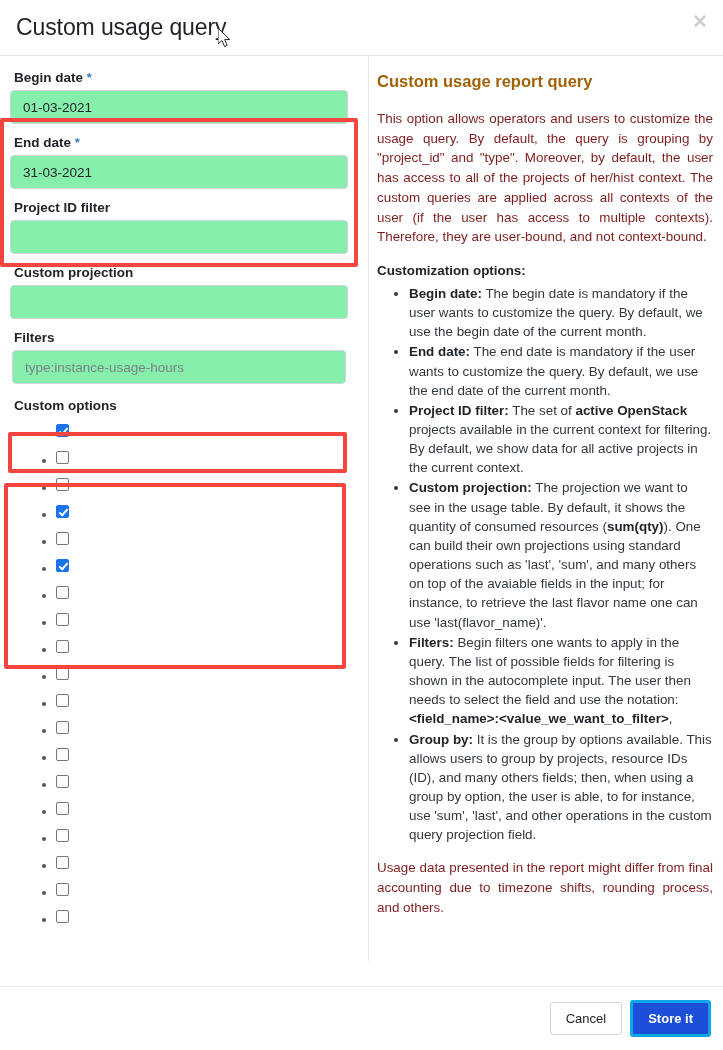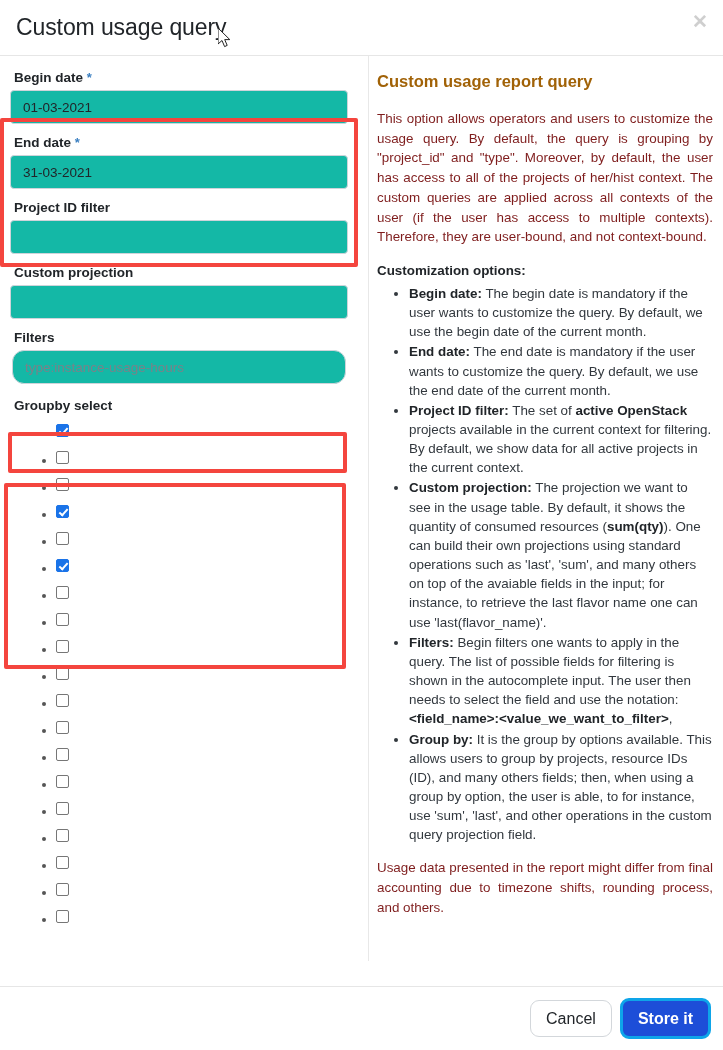--- a/index.html
+++ b/index.html
@@ -71,27 +71,27 @@
   }
   .req { color: #3a7fc1; font-size: 13px; font-weight: bold; }
   .form-control {
     display: block;
     width: 338px;
     height: 34px;
     padding: 4px 12px;
     font-size: 13.5px;
     font-family: "Liberation Sans", sans-serif;
     color: #212529;
-    background: #14b8a6;
+    background: #86efac;
     border: 1px solid #ced4da;
     border-radius: 4px;
     outline: none;
   }
   .form-control::placeholder { color: #7a8288; opacity: 1; }
-  .ac-input { width: 334px; margin-left: 2px; border-radius: 12px; }
+  .ac-input { width: 334px; margin-left: 2px; }
 
   
   .hl {
     position: absolute;
     border: 4px solid #f4453e;
     border-radius: 2px;
     pointer-events: none;
     z-index: 5;
   }
   #hl-dates   { left: 0px;  top: 62px;  width: 358px; height: 149px; }
@@ -196,22 +196,22 @@
     border-top: 1px solid #e6e6e6;
     display: flex;
     align-items: center;
     justify-content: flex-end;
     padding-right: 12px;
     gap: 8px;
     background: #fff;
   }
   .btn {
     font-family: "Liberation Sans", sans-serif;
-    font-size: 16px;
-    border-radius: 9px;
+    font-size: 13px;
+    border-radius: 3px;
     padding: 8px 15px;
     cursor: pointer;
     line-height: 1.2;
   }
   .btn-cancel {
     background: #fff;
     color: #212529;
     border: 1px solid #d3d7db;
   }
   .btn-primary {
@@ -273,21 +273,21 @@
         <label class="form-label">Custom projection</label>
         <input class="form-control" type="text" value="" style="">
       </div>
 
       <div class="form-group">
         <label class="form-label">Filters</label>
         <input class="form-control ac-input" type="text" placeholder="type:instance-usage-hours" style="">
       </div>
 
       <div>
-        <div class="groupby-title">Groupby select</div>
+        <div class="groupby-title">Custom options</div>
         <ul class="gb-list" id="gb-list">
             <li>
               <span class="row">
                 <input type="checkbox" class="cb" checked="" style="">
                 <span class="cb-label"></span>
               </span>
             </li>
             <li>
               <span class="row">
                 <input type="checkbox" class="cb" style="">

